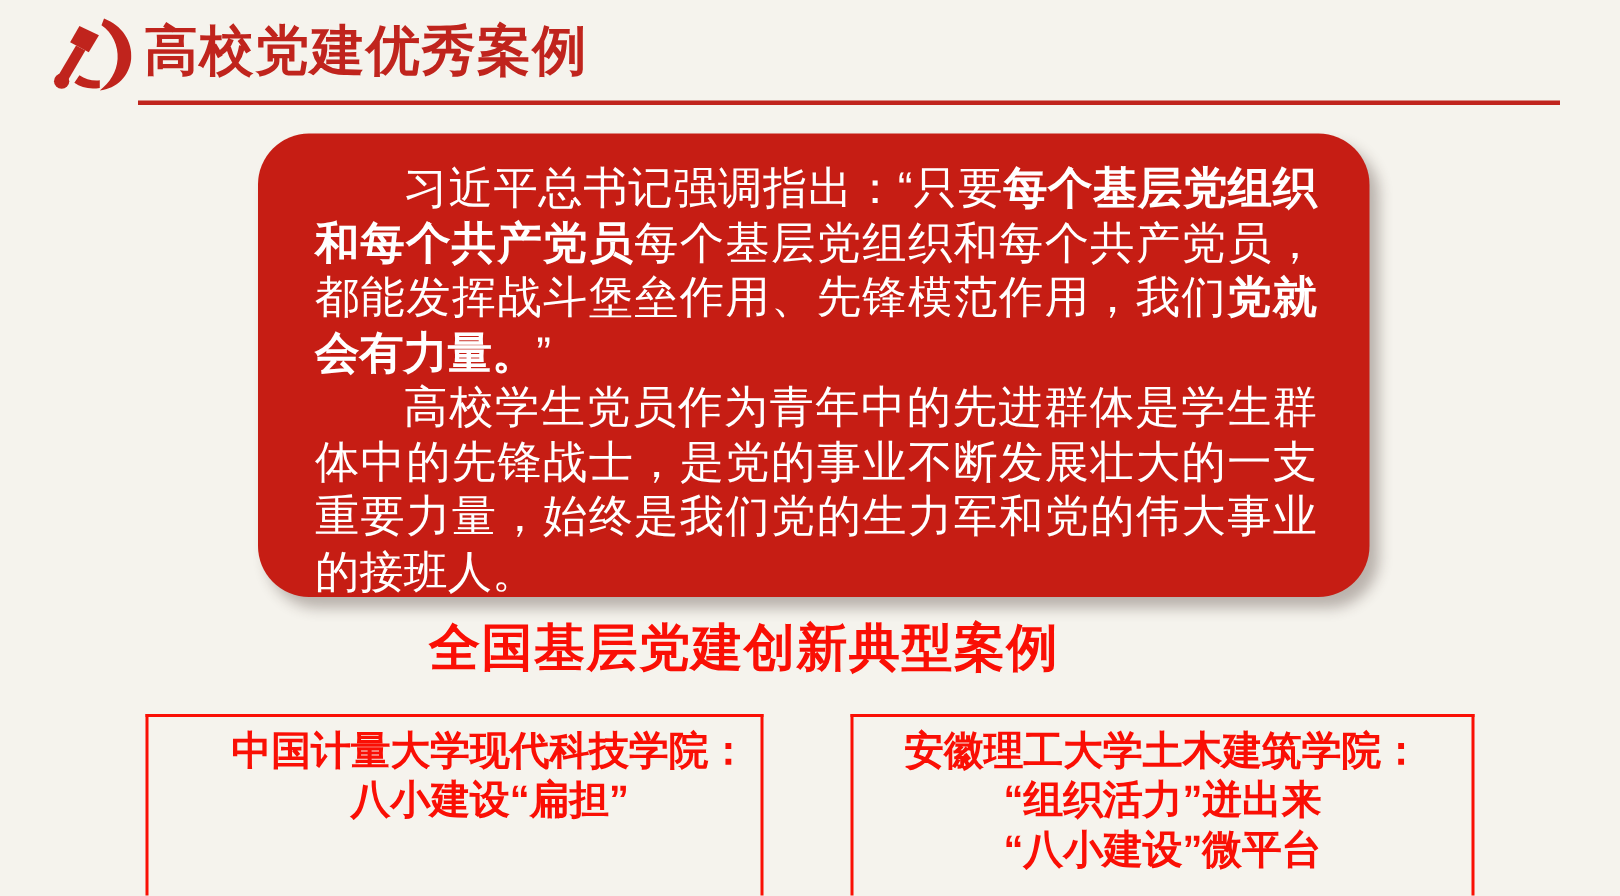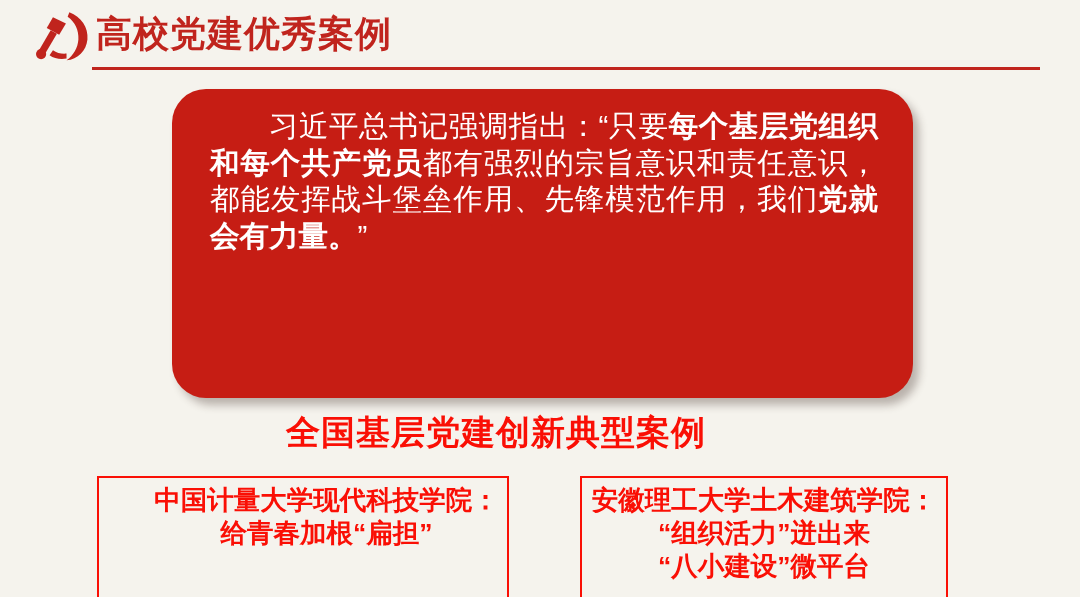--- a/index.html
+++ b/index.html
@@ -111,22 +111,22 @@
     line-height: 33px;
     letter-spacing: 0px;
     padding-top: 6px;
   }
   #case-card-left {
     left: 97px;
     width: 412px;
     padding-left: 47px;
   }
   #case-card-right {
-    left: 580px;
-    width: 368px;
+    left: 567px;
+    width: 416px;
   }
   .case-line {
     display: block;
     white-space: nowrap;
   }
 </style>
 </head>
 <body>
 
 <div id="header">
@@ -148,28 +148,29 @@
     </svg>
   </span>
 
   <div id="header-title">高校党建优秀案例</div>
 
   <div id="header-rule"></div>
 </div>
 
 <div id="quote-card">
   <div id="quote-body">
-      <p><span>习近平总书记强调指出：“只要</span><b>每个基层党组织和每个共产党员</b><span>都有强烈的宗旨意识和责任意识，都能发挥战斗堡垒作用、先锋模范作用，我们</span><b>党就会有力量。</b><span>”</span></p>
+      <p><span>习近平总书记强调指出：“只要</span><b>每个基层党组织和每个共产党员</b><span>每个基层党组织和每个共产党员，都能发挥战斗堡垒作用、先锋模范作用，我们</span><b>党就会有力量。</b><span>”</span></p>
+      <p><span>高校学生党员作为青年中的先进群体是学生群体中的先锋战士，是党的事业不断发展壮大的一支重要力量，始终是我们党的生力军和党的伟大事业的接班人。</span></p>
     </div>
 </div>
 
 <div id="section-heading">全国基层党建创新典型案例</div>
 
 <div class="case-card" id="case-card-left">
   <span class="case-line">中国计量大学现代科技学院：</span>
-  <span class="case-line">给青春加根“扁担”</span>
+  <span class="case-line">八小建设“扁担”</span>
 </div>
 
 <div class="case-card" id="case-card-right">
   <span class="case-line">安徽理工大学土木建筑学院：</span>
   <span class="case-line">“组织活力”迸出来</span>
   <span class="case-line">“八小建设”微平台</span>
 </div>
 
 </body></html>

